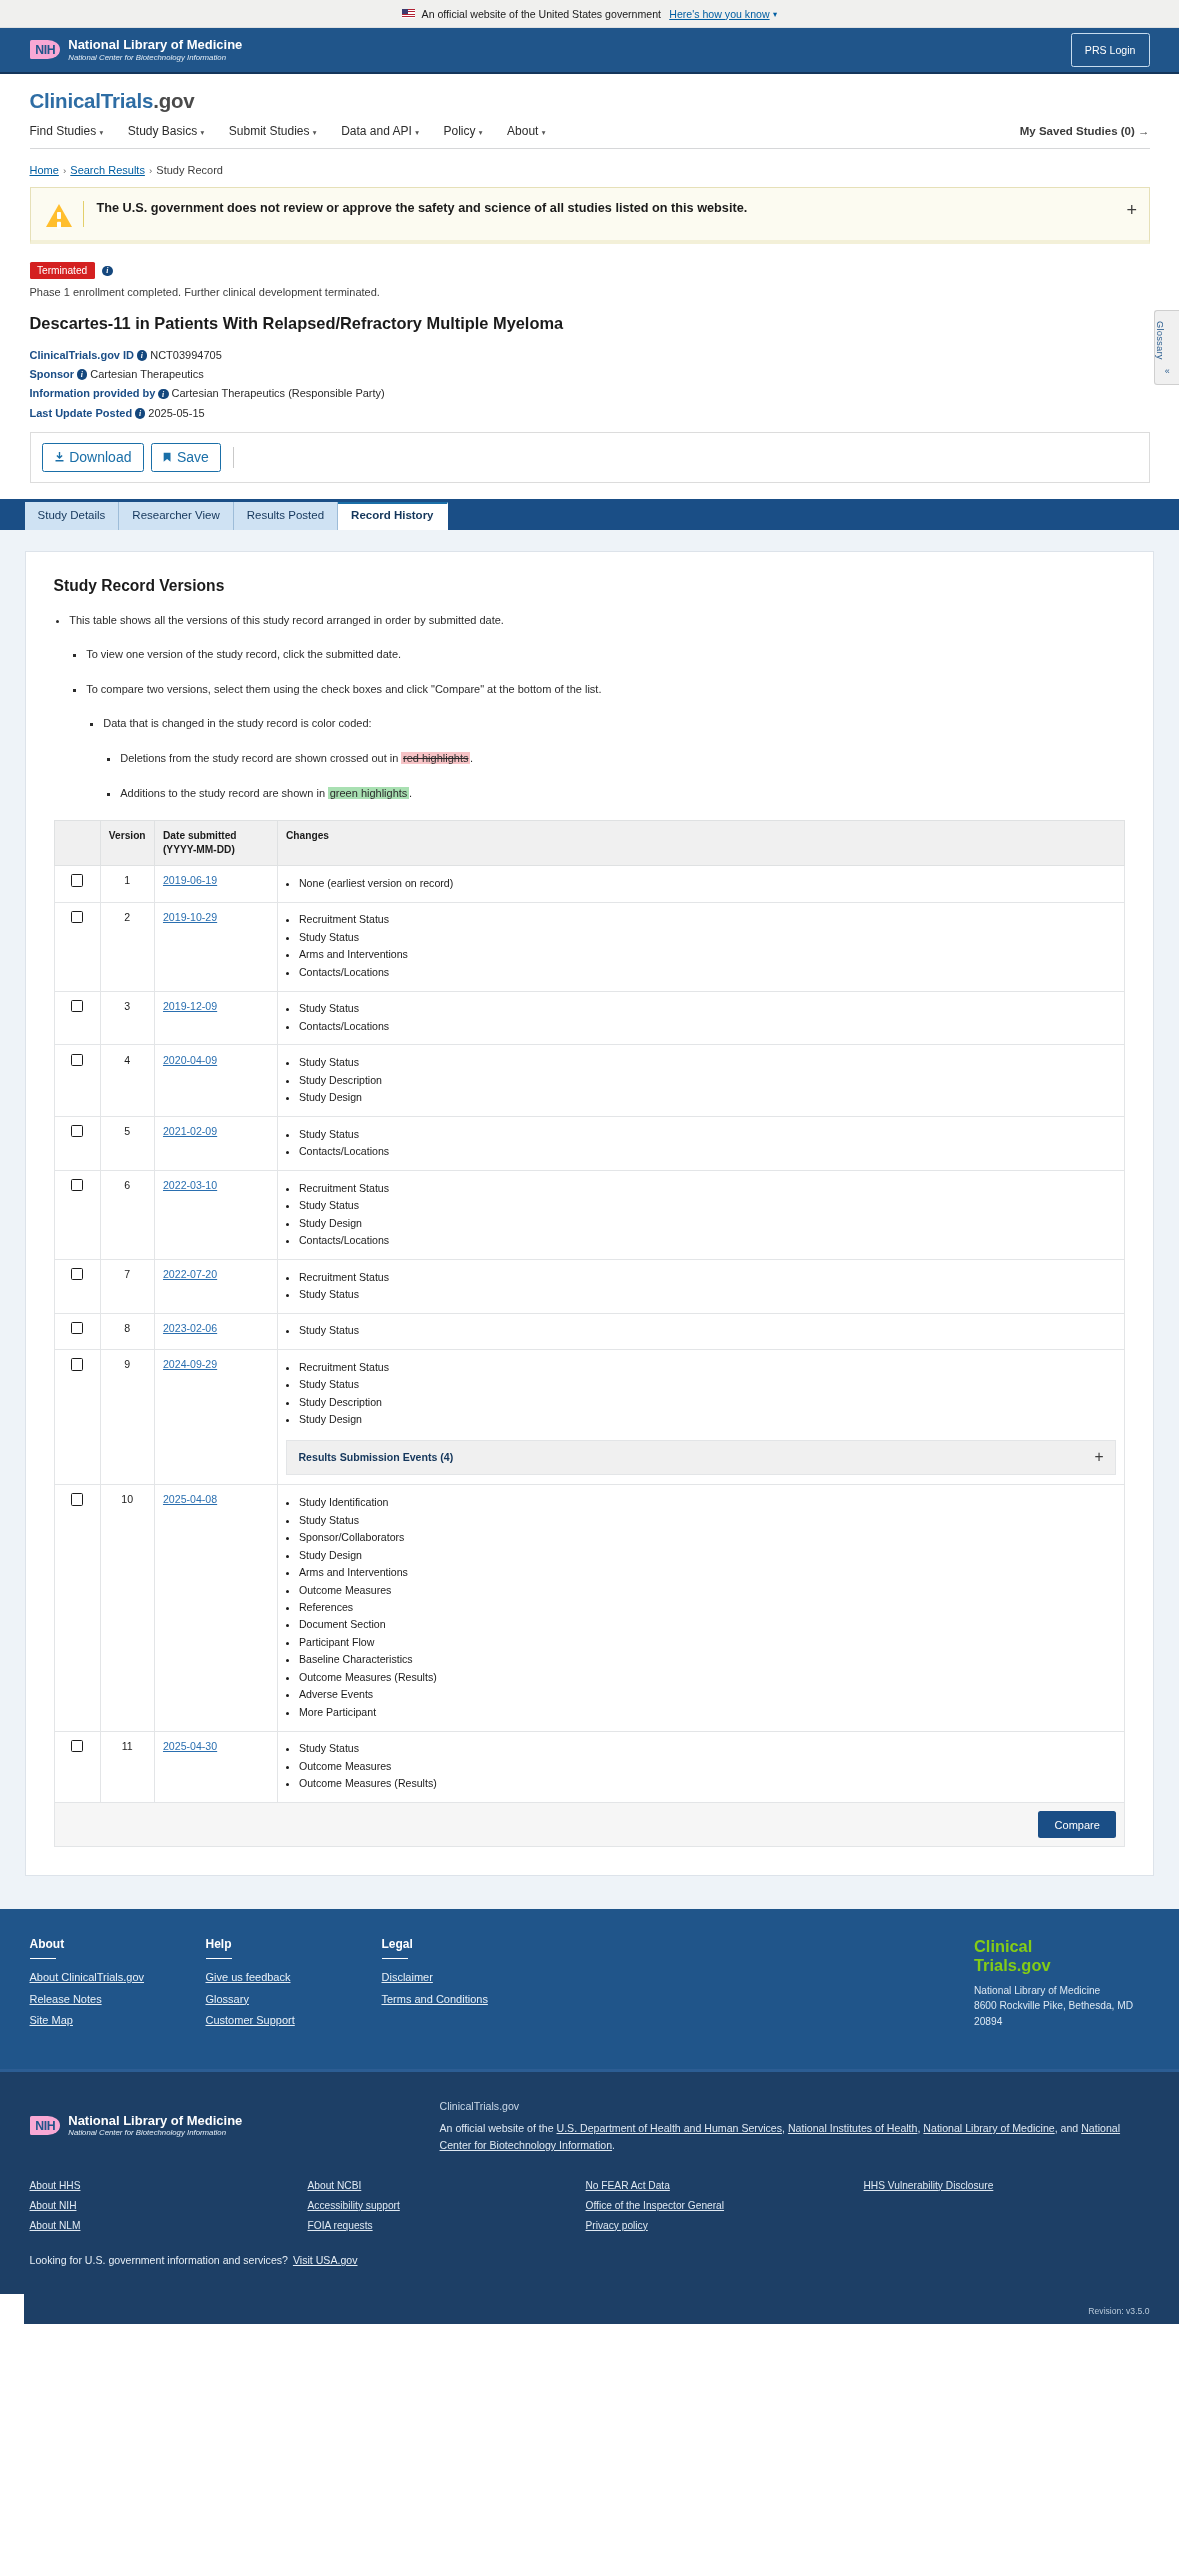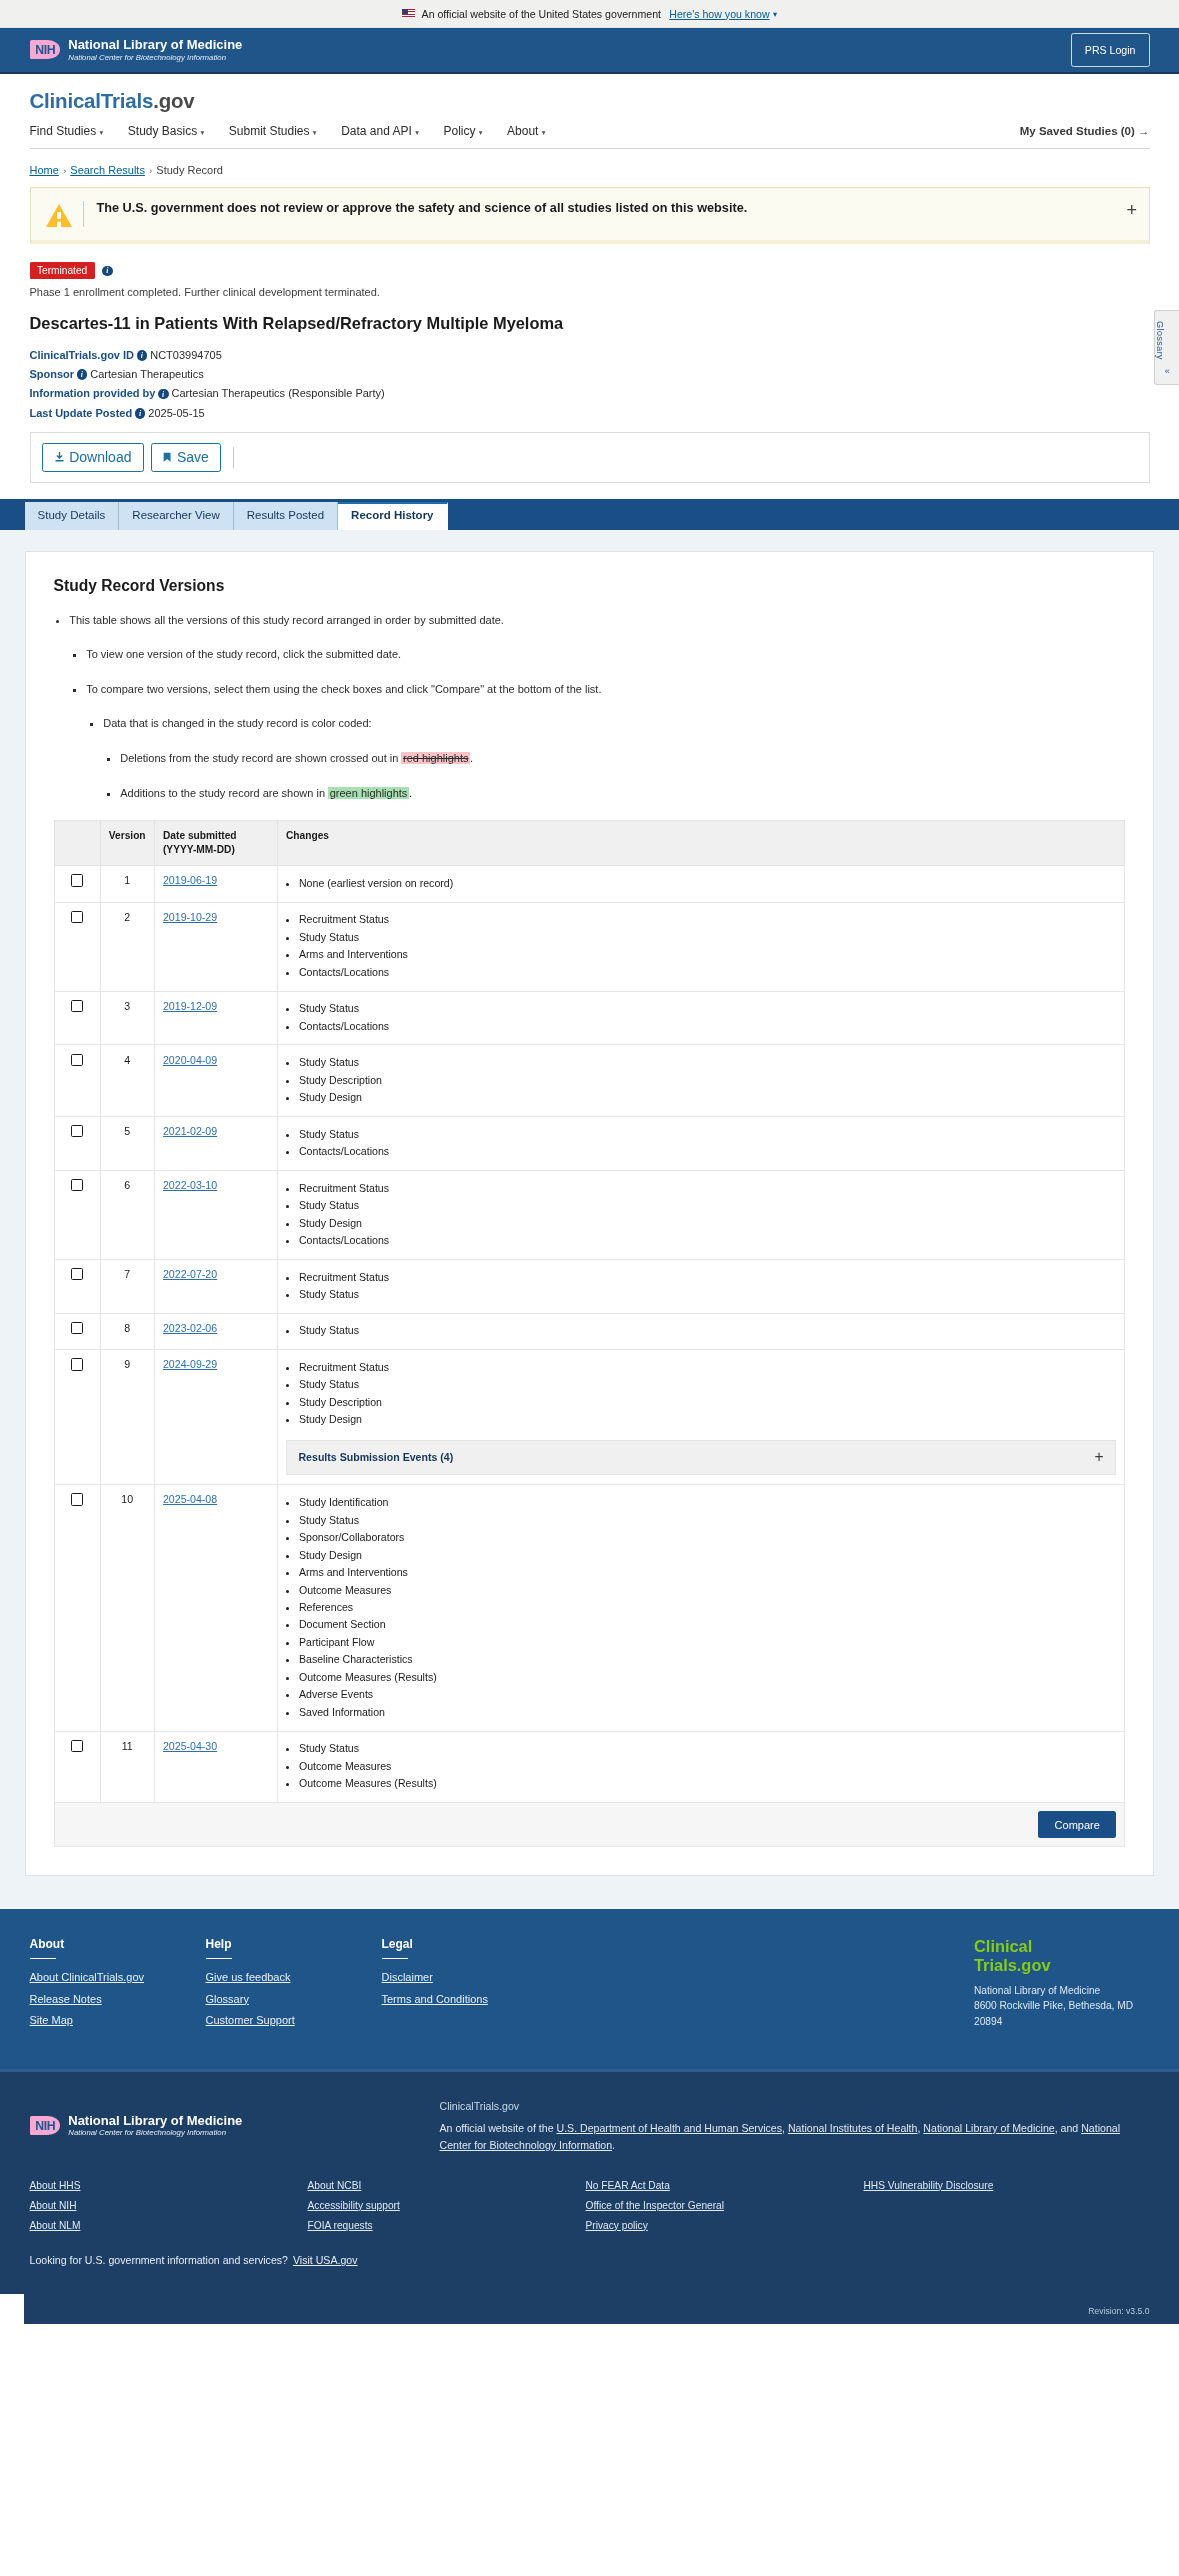--- a/index.html
+++ b/index.html
@@ -630,21 +630,21 @@
                   <li>Sponsor/Collaborators</li>
                   <li>Study Design</li>
                   <li>Arms and Interventions</li>
                   <li>Outcome Measures</li>
                   <li>References</li>
                   <li>Document Section</li>
                   <li>Participant Flow</li>
                   <li>Baseline Characteristics</li>
                   <li>Outcome Measures (Results)</li>
                   <li>Adverse Events</li>
-                  <li>Saved Information</li>
+                  <li>More Participant</li>
                 </ul>
               </td>
             </tr>
             <tr>
               <td class="col-cb"><span class="vcheck"></span></td>
               <td class="col-ver">11</td>
               <td class="col-date"><a href="#">2025-04-30</a></td>
               <td>
                 <ul class="changes">
                   <li>Study Status</li>

